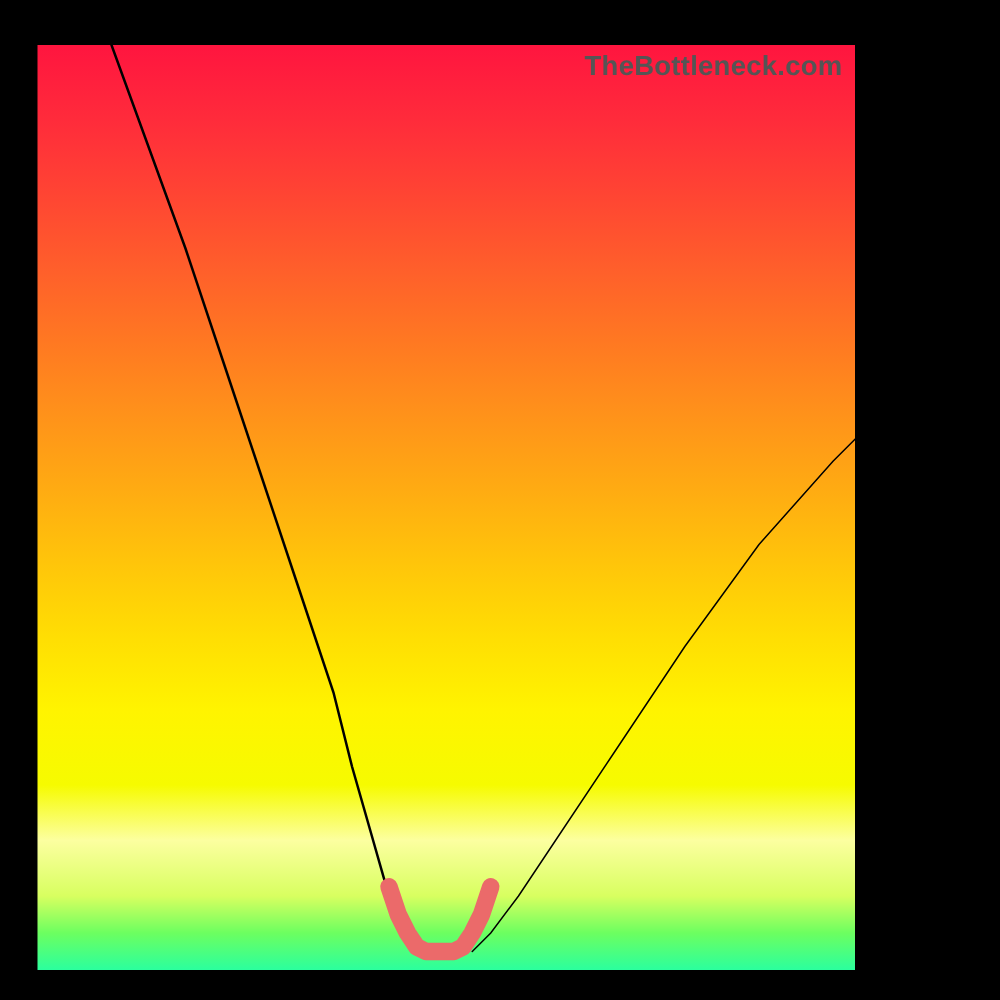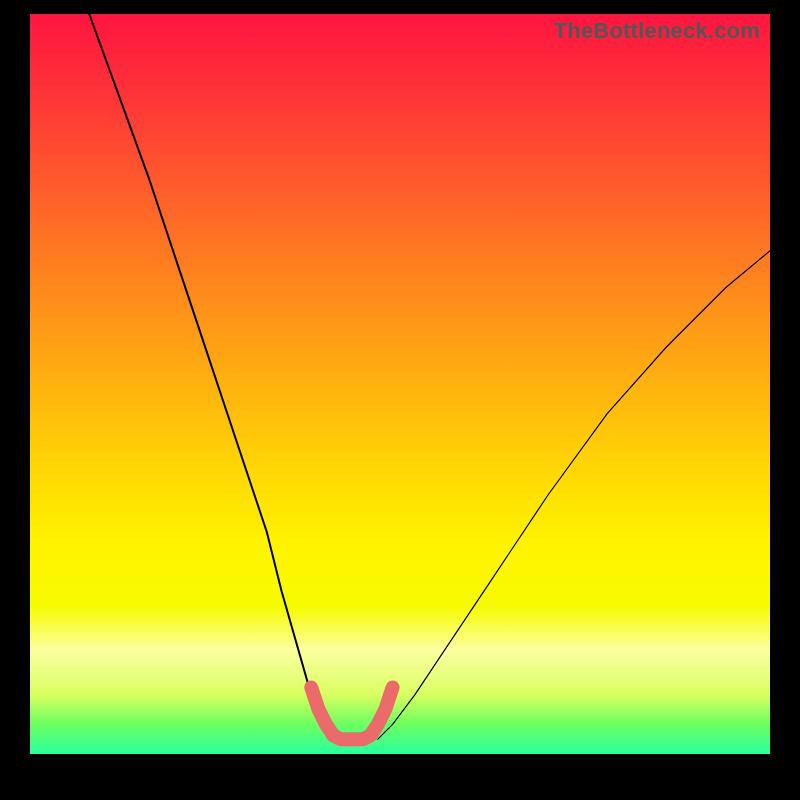--- a/index.html
+++ b/index.html
@@ -5,22 +5,22 @@
   * { margin: 0; padding: 0; box-sizing: border-box; }
   html, body { width: 800px; height: 800px; overflow: hidden; background: #000; }
   .frame {
     position: absolute;
     left: 0; top: 0;
     width: 800px; height: 800px;
     background: #000;
   }
   .plot {
     position: absolute;
-    left: 30px; top: 14px;
-    width: 740px; height: 740px;
+    left: 30px; top: 36px;
+    width: 654px; height: 740px;
     background: linear-gradient(to bottom,
       #ff153f 0%,
       #ff2b3b 8%,
       #ff4433 16%,
       #ff5e2b 24%,
       #ff7822 32%,
       #ff921a 40%,
       #ffab12 48%,
       #ffc50a 56%,
       #ffde03 64%,

